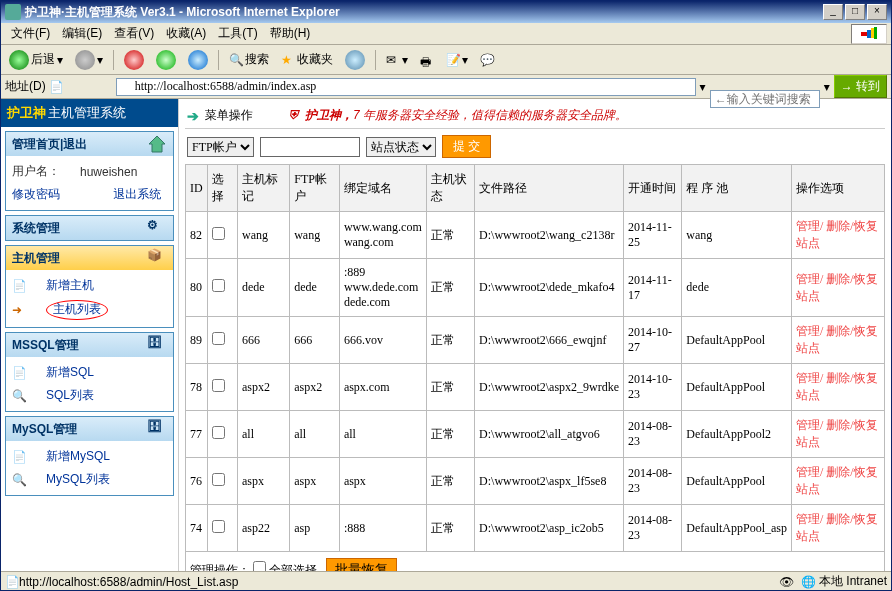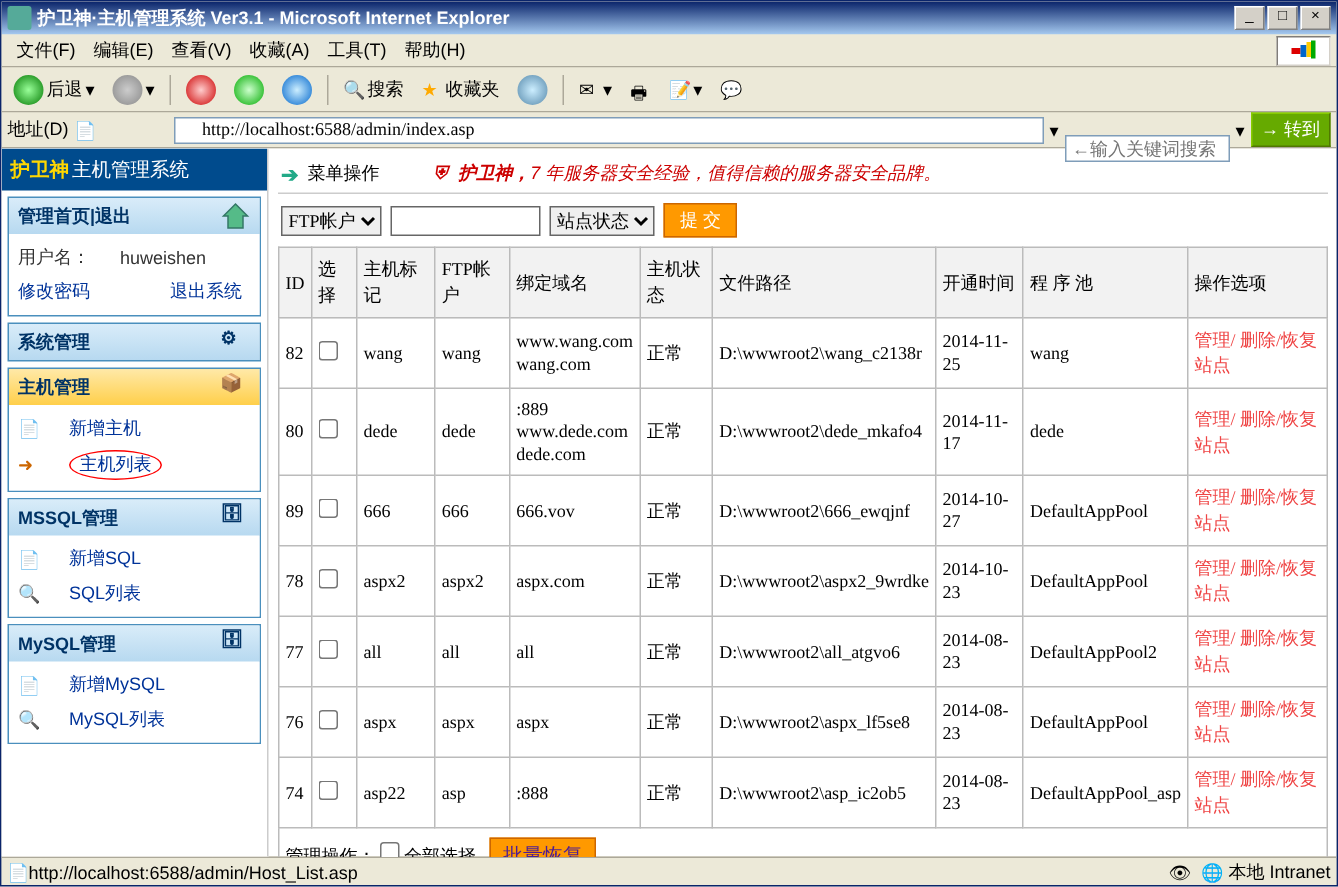--- a/index.html
+++ b/index.html
@@ -38,21 +38,21 @@
 .crumb .banner { color: #cc0000; margin-left: 30px; font-style: italic; }
 .crumb .banner .shield { color: #c00; font-weight: bold; margin-right: 4px; }
 .filterbar { display: flex; align-items: center; gap: 6px; padding: 6px 2px; }
 .filterbar select, .filterbar input[type=text] { border: 1px solid #666; height: 20px; font-size: 12px; font-family: "SimSun"; }
 .filterbar .submit { background: #ff9900; color: #fff; border: 1px solid #cc6600; padding: 2px 10px; font-size: 12px; }
 table.data { width: 100%; border-collapse: collapse; font-family: "SimSun"; }
 table.data th, table.data td { border: 1px solid #bbb; padding: 6px 4px; text-align: left; vertical-align: middle; font-weight: normal; }
 table.data th { background: #f2f2f2; color: #000; }
 table.data a { color: #ef4444; text-decoration: none; }
 .batchrow td { padding: 4px; }
-.batchbtn { background: #ff9900; color: #4c1d95; border: 1px solid #cc6600; padding: 2px 8px; }
+.batchbtn { background: #ff9900; color: #000000; border: 1px solid #cc6600; padding: 2px 8px; }
 .statusbar { background: #ece9d8; height: 20px; display: flex; align-items: center; padding: 0 4px; border-top: 1px solid #aca899; font-size: 12px; }
 .statusbar .spacer { flex: 1; }
 .statusbar .zone { margin-left: 8px; display: flex; align-items: center; gap: 4px; }
 .smicon { width: 14px; height: 14px; display: inline-block; }
 </style>
 </head>
 <body>
 
 <div class="titlebar">
   <span class="icon"></span>

